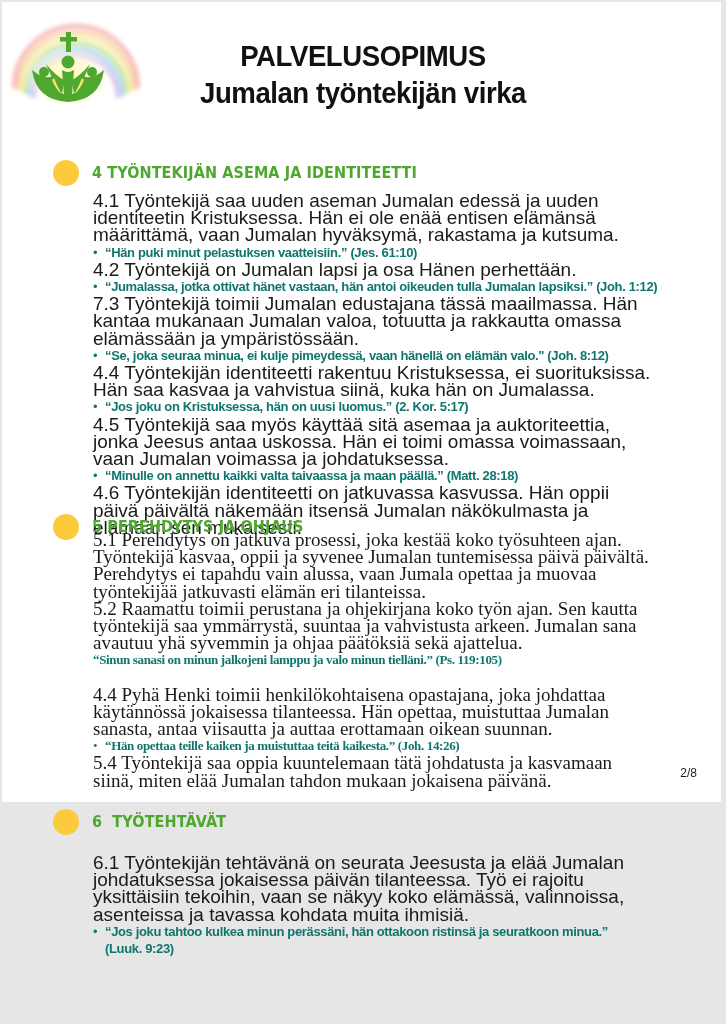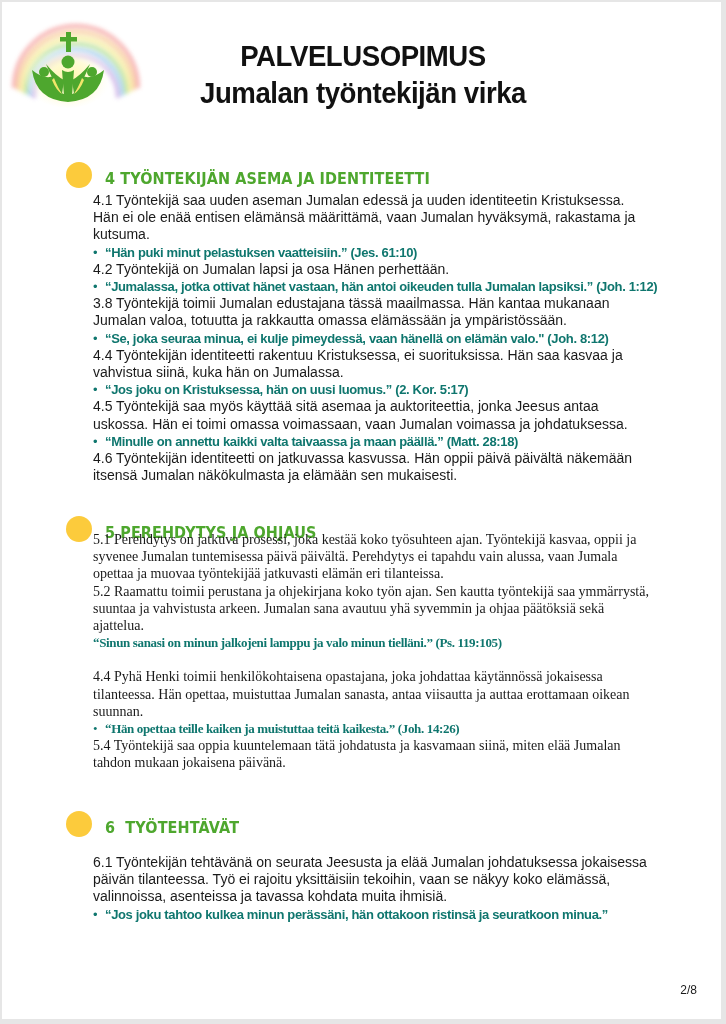--- a/index.html
+++ b/index.html
@@ -7,21 +7,21 @@
       width: 726px; height: 1024px;
       background: #e6e6e6;
       position: relative;
       overflow: hidden;
       font-family: "Liberation Sans", sans-serif;
       color: #1a1a1a;
     }
     .page {
       position: absolute;
       left: 2px; top: 2px;
-      width: 719px; height: 1017px;
+      width: 719px; height: 800px;
       background: #ffffff;
     }
     
     .logo {
       position: absolute;
       left: 4px; top: 8px;
       width: 140px; height: 100px;
     }
     
     .title-block {
@@ -33,23 +33,23 @@
       color: #111;
       font-family: "Liberation Sans", sans-serif;
       letter-spacing: -0.5px;
     }
     .title-line1 { font-size: 30px; line-height: 36px; transform: scaleX(0.92); }
     .title-line2 { font-size: 30px; line-height: 38px; transform: scaleX(0.92); }
 
     
     .section-head {
       position: absolute;
-      left: 64px;
+      left: 51px;
       height: 30px;
-      display: flex; align-items: flex-end;
+      display: flex; align-items: center;
     }
     .dot {
       width: 26px; height: 26px;
       border-radius: 50%;
       background: #fccb3c;
       flex: 0 0 26px;
     }
     .section-title {
       margin-left: 13px;
       font-family: "DejaVu Sans", sans-serif;
@@ -60,21 +60,21 @@
       transform: scaleX(0.93);
       transform-origin: left center;
       white-space: nowrap;
     }
     .body-block {
       position: absolute;
       left: 91px;
       width: 560px;
     }
     .p {
-      font-size: 14px;
+      font-size: 19px;
       line-height: 17.2px;
       color: #1a1a1a;
       margin: 0;
     }
     .q {
       font-size: 13px;
       line-height: 17.2px;
       font-weight: bold;
       color: #0f766e;
       margin: 0;
@@ -154,21 +154,21 @@
   </div>
   <div class="body-block" style="top:190px;">
     <p class="p">4.1 Työntekijä saa uuden aseman Jumalan edessä ja uuden identiteetin Kristuksessa. Hän ei ole enää entisen elämänsä määrittämä, vaan Jumalan hyväksymä, rakastama ja kutsuma.</p>
     <p class="q">
       <span class="bullet">•</span><span>“Hän puki minut pelastuksen vaatteisiin.”</span> <span class="ref">(Jes. 61:10)</span>
     </p>
     <p class="p">4.2 Työntekijä on Jumalan lapsi ja osa Hänen perhettään.</p>
     <p class="q">
       <span class="bullet">•</span><span>“Jumalassa, jotka ottivat hänet vastaan, hän antoi oikeuden tulla Jumalan lapsiksi.”</span> <span class="ref">(Joh. 1:12)</span>
     </p>
-    <p class="p">3.8 Työntekijä toimii Jumalan edustajana tässä maailmassa. Hän kantaa mukanaan Jumalan valoa, totuutta ja rakkautta omassa elämässään ja ympäristössään.</p>
+    <p class="p">7.3 Työntekijä toimii Jumalan edustajana tässä maailmassa. Hän kantaa mukanaan Jumalan valoa, totuutta ja rakkautta omassa elämässään ja ympäristössään.</p>
     <p class="q">
       <span class="bullet">•</span><span>“Se, joka seuraa minua, ei kulje pimeydessä, vaan hänellä on elämän valo."</span> <span class="ref">(Joh. 8:12)</span>
     </p>
     <p class="p">4.4 Työntekijän identiteetti rakentuu Kristuksessa, ei suorituksissa. Hän saa kasvaa ja vahvistua siinä, kuka hän on Jumalassa.</p>
     <p class="q">
       <span class="bullet">•</span><span>“Jos joku on Kristuksessa, hän on uusi luomus.”</span> <span class="ref">(2. Kor. 5:17)</span>
     </p>
     <p class="p">4.5 Työntekijä saa myös käyttää sitä asemaa ja auktoriteettia, jonka Jeesus antaa uskossa. Hän ei toimi omassa voimassaan, vaan Jumalan voimassa ja johdatuksessa.</p>
     <p class="q">
       <span class="bullet">•</span><span>“Minulle on annettu kaikki valta taivaassa ja maan päällä.”</span> <span class="ref">(Matt. 28:18)</span>
@@ -195,17 +195,18 @@
   </div>
 
   <div class="section-head" style="top:805px;">
     <span class="dot"></span>
     <span class="section-title" style="white-space:pre;">6  TYÖTEHTÄVÄT</span>
   </div>
   <div class="body-block" style="top:840px;margin-top:12px;">
     <p class="p">6.1 Työntekijän tehtävänä on seurata Jeesusta ja elää Jumalan johdatuksessa jokaisessa päivän tilanteessa. Työ ei rajoitu yksittäisiin tekoihin, vaan se näkyy koko elämässä, valinnoissa, asenteissa ja tavassa kohdata muita ihmisiä.</p>
     <p class="q wrap">
       <span class="bullet">•</span><span>“Jos joku tahtoo kulkea minun perässäni, hän ottakoon ristinsä ja seuratkoon minua.”</span>
+      <span class="cont ref">(Luuk. 9:23)</span>
     </p>
   </div>
 
   <div class="page-number">2/8</div>
 </div>
 
 </body></html>

